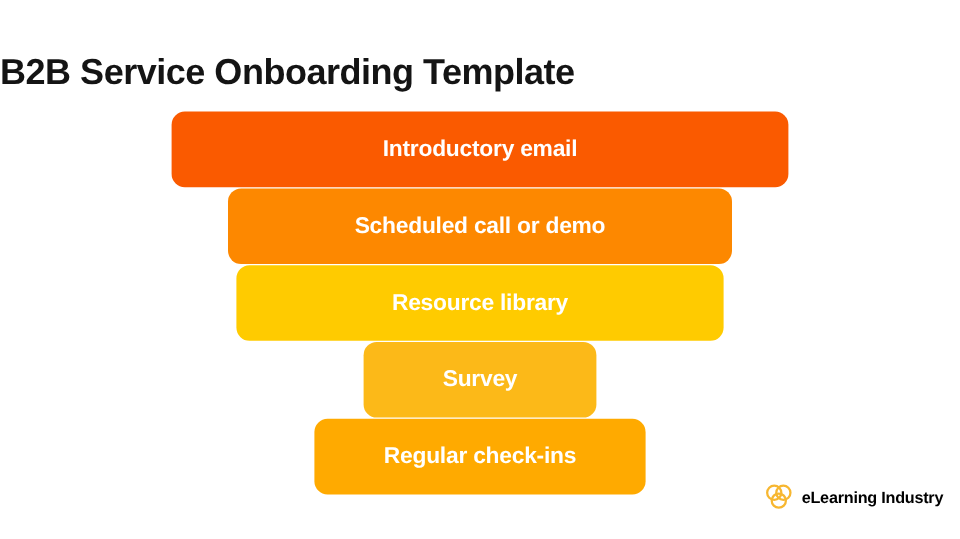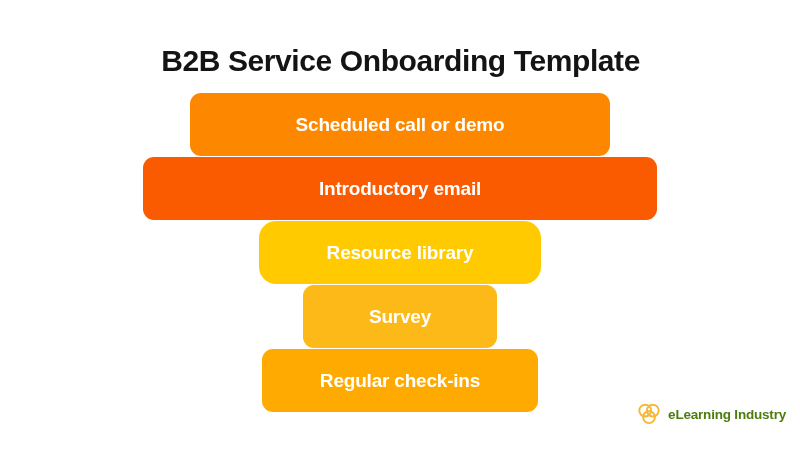--- a/index.html
+++ b/index.html
@@ -19,21 +19,21 @@
     background: #ffffff;
     overflow: hidden;
   }
 
   
   #page-title {
     position: absolute;
     left: 0;
     top: 24px;
     width: 640px;
-    text-align: right;
+    text-align: left;
     font-size: 30px;
     font-weight: 700;
     letter-spacing: -0.4px;
     color: #141414;
     font-family: "Liberation Sans", sans-serif;
   }
 
   
   #funnel {
     position: absolute;
@@ -87,39 +87,39 @@
   }
 </style>
 </head>
 <body>
 
 <div id="canvas" style="background: rgb(255, 255, 255);">
 
   <h1 id="page-title" style="color: rgb(20, 20, 20);">B2B Service Onboarding Template</h1>
 
   <div id="funnel">
+      <div class="funnel-stage" style="width: 514px; background: rgb(250, 90, 0);">
+        <span class="funnel-stage-label">Introductory email</span>
+      </div>
       <div class="funnel-stage" style="width: 420px; background: rgb(253, 136, 0);">
         <span class="funnel-stage-label">Scheduled call or demo</span>
       </div>
-      <div class="funnel-stage" style="width: 514px; background: rgb(250, 90, 0);">
-        <span class="funnel-stage-label">Introductory email</span>
-      </div>
-      <div class="funnel-stage" style="width: 282px; background: rgb(255, 203, 0); border-radius: 17px;">
+      <div class="funnel-stage" style="width: 406px; background: rgb(255, 203, 0);">
         <span class="funnel-stage-label">Resource library</span>
       </div>
       <div class="funnel-stage" style="width: 194px; background: rgb(252, 185, 24);">
         <span class="funnel-stage-label">Survey</span>
       </div>
       <div class="funnel-stage" style="width: 276px; background: rgb(255, 170, 0);">
         <span class="funnel-stage-label">Regular check-ins</span>
       </div>
     </div>
 
   <div id="brand-logo">
     <svg id="brand-mark" viewBox="0 0 26 26" fill="none" aria-hidden="true">
       <circle cx="9.2" cy="9.6" r="5.9" stroke="#f7b731" stroke-width="1.9"></circle>
       <circle cx="16.8" cy="9.6" r="5.9" stroke="#f7b731" stroke-width="1.9"></circle>
       <circle cx="13.0" cy="16.2" r="5.9" stroke="#f7b731" stroke-width="1.9"></circle>
     </svg>
-    <span id="brand-name" style="color: #4d7c0f;">eLearning Industry</span>
+    <span id="brand-name" style="color: #000000;">eLearning Industry</span>
   </div>
 
 </div>
 
 </body></html>

